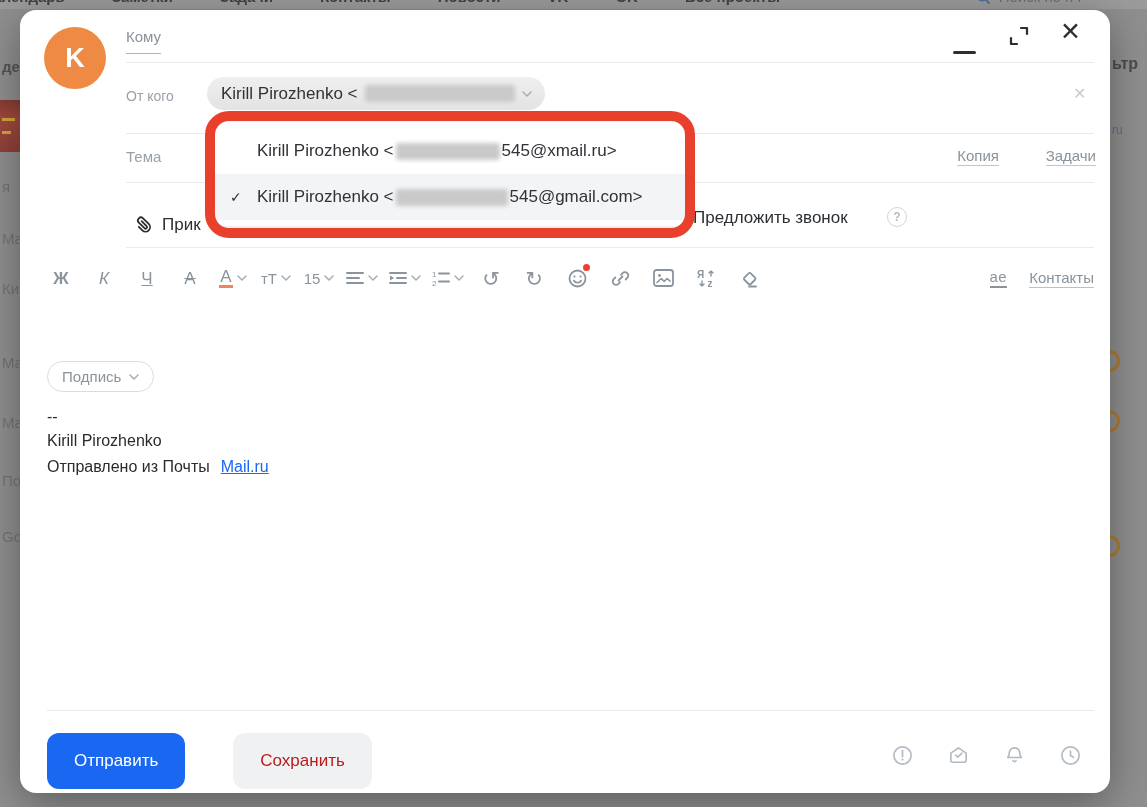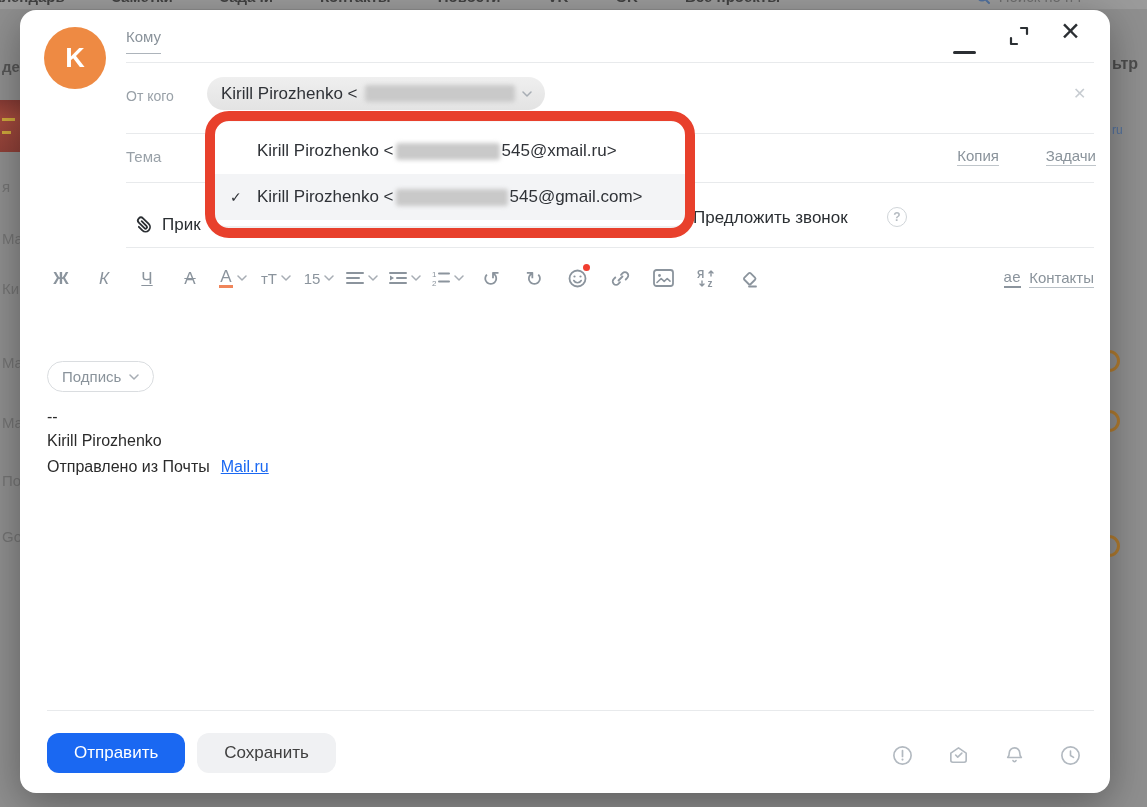--- a/index.html
+++ b/index.html
@@ -60,37 +60,37 @@
   .tb{display:flex;align-items:center;justify-content:center;min-width:34px;height:32px;gap:4px;font-size:17px;cursor:pointer;border-radius:6px;}
   .tb .glyph{line-height:1;}
   .tb-b .glyph{font-weight:700;}
   .tb-i .glyph{font-style:italic;font-weight:500;}
   .tb-u .glyph{text-decoration:underline;}
   .tb-s .glyph{text-decoration:line-through;}
   .tb-color .glyph{border-bottom:3px solid #f0855a;padding:0 1px 0 1px;line-height:1.05;}
   .tb-small{font-size:15px;}
   .tb-emoji{position:relative;}
   .tb-emoji .dot{position:absolute;top:2px;right:4px;width:7px;height:7px;border-radius:50%;background:var(--notification-red);}
-  .tb-right{position:absolute;right:16px;top:248px;height:40px;display:flex;align-items:center;gap:8px;z-index:5;}
+  .tb-right{position:absolute;right:16px;top:248px;height:40px;display:flex;align-items:center;gap:22px;z-index:5;}
   .spell{font-size:15px;color:#8b949d;border-bottom:2px solid #8b949d;line-height:1.15;cursor:pointer;letter-spacing:.5px;}
   .templates{font-size:15px;color:#8a939b;border-bottom:1px solid #b9c0c6;padding-bottom:1px;cursor:pointer;}
   .uglyph{font-size:21px;line-height:1;color:#8b949d;}
 
   
   .editor{position:absolute;left:0;top:290px;right:0;bottom:97px;cursor:text;}
   .sig-pill{position:absolute;left:27px;top:351px;height:31px;border:1px solid #dadde0;border-radius:16px;display:inline-flex;align-items:center;gap:8px;padding:0 14px;font-size:15px;color:#8a939b;cursor:pointer;background:#fff;}
   .sig-line{position:absolute;left:27px;font-size:16px;color:#2b2b2b;}
   .sig-link{color:var(--link-blue);text-decoration:underline;cursor:pointer;}
 
   
   .f-div{position:absolute;left:27px;right:16px;top:700px;height:1px;background:#e8eaec;}
   .footer-btns{position:absolute;left:27px;top:723px;display:flex;gap:12px;}
-  .btn{height:40px;border-radius:12px;padding:0 27px;font-size:17px;display:flex;align-items:center;border:none;cursor:pointer;font-family:inherit;}
+  .btn{height:56px;border-radius:12px;padding:0 27px;font-size:17px;display:flex;align-items:center;border:none;cursor:pointer;font-family:inherit;}
   .btn-send{background:var(--accent-blue);color:#fff;}
-  .btn-gray{background:#f0f1f3;color:#404040;}
+  .btn-gray{background:#f0f1f3;color:#b91c1c;margin-left:36px;}
   .footer-icons{position:absolute;right:28px;top:723px;height:44px;display:flex;align-items:center;gap:33px;}
   .fi{cursor:pointer;display:flex;}
   .chev{width:10px;height:6px;}
 </style>
 </head>
 <body>
 
 <svg width="0" height="0" style="position:absolute">
   <defs>
     <symbol id="chevsym" viewBox="0 0 10 6">

